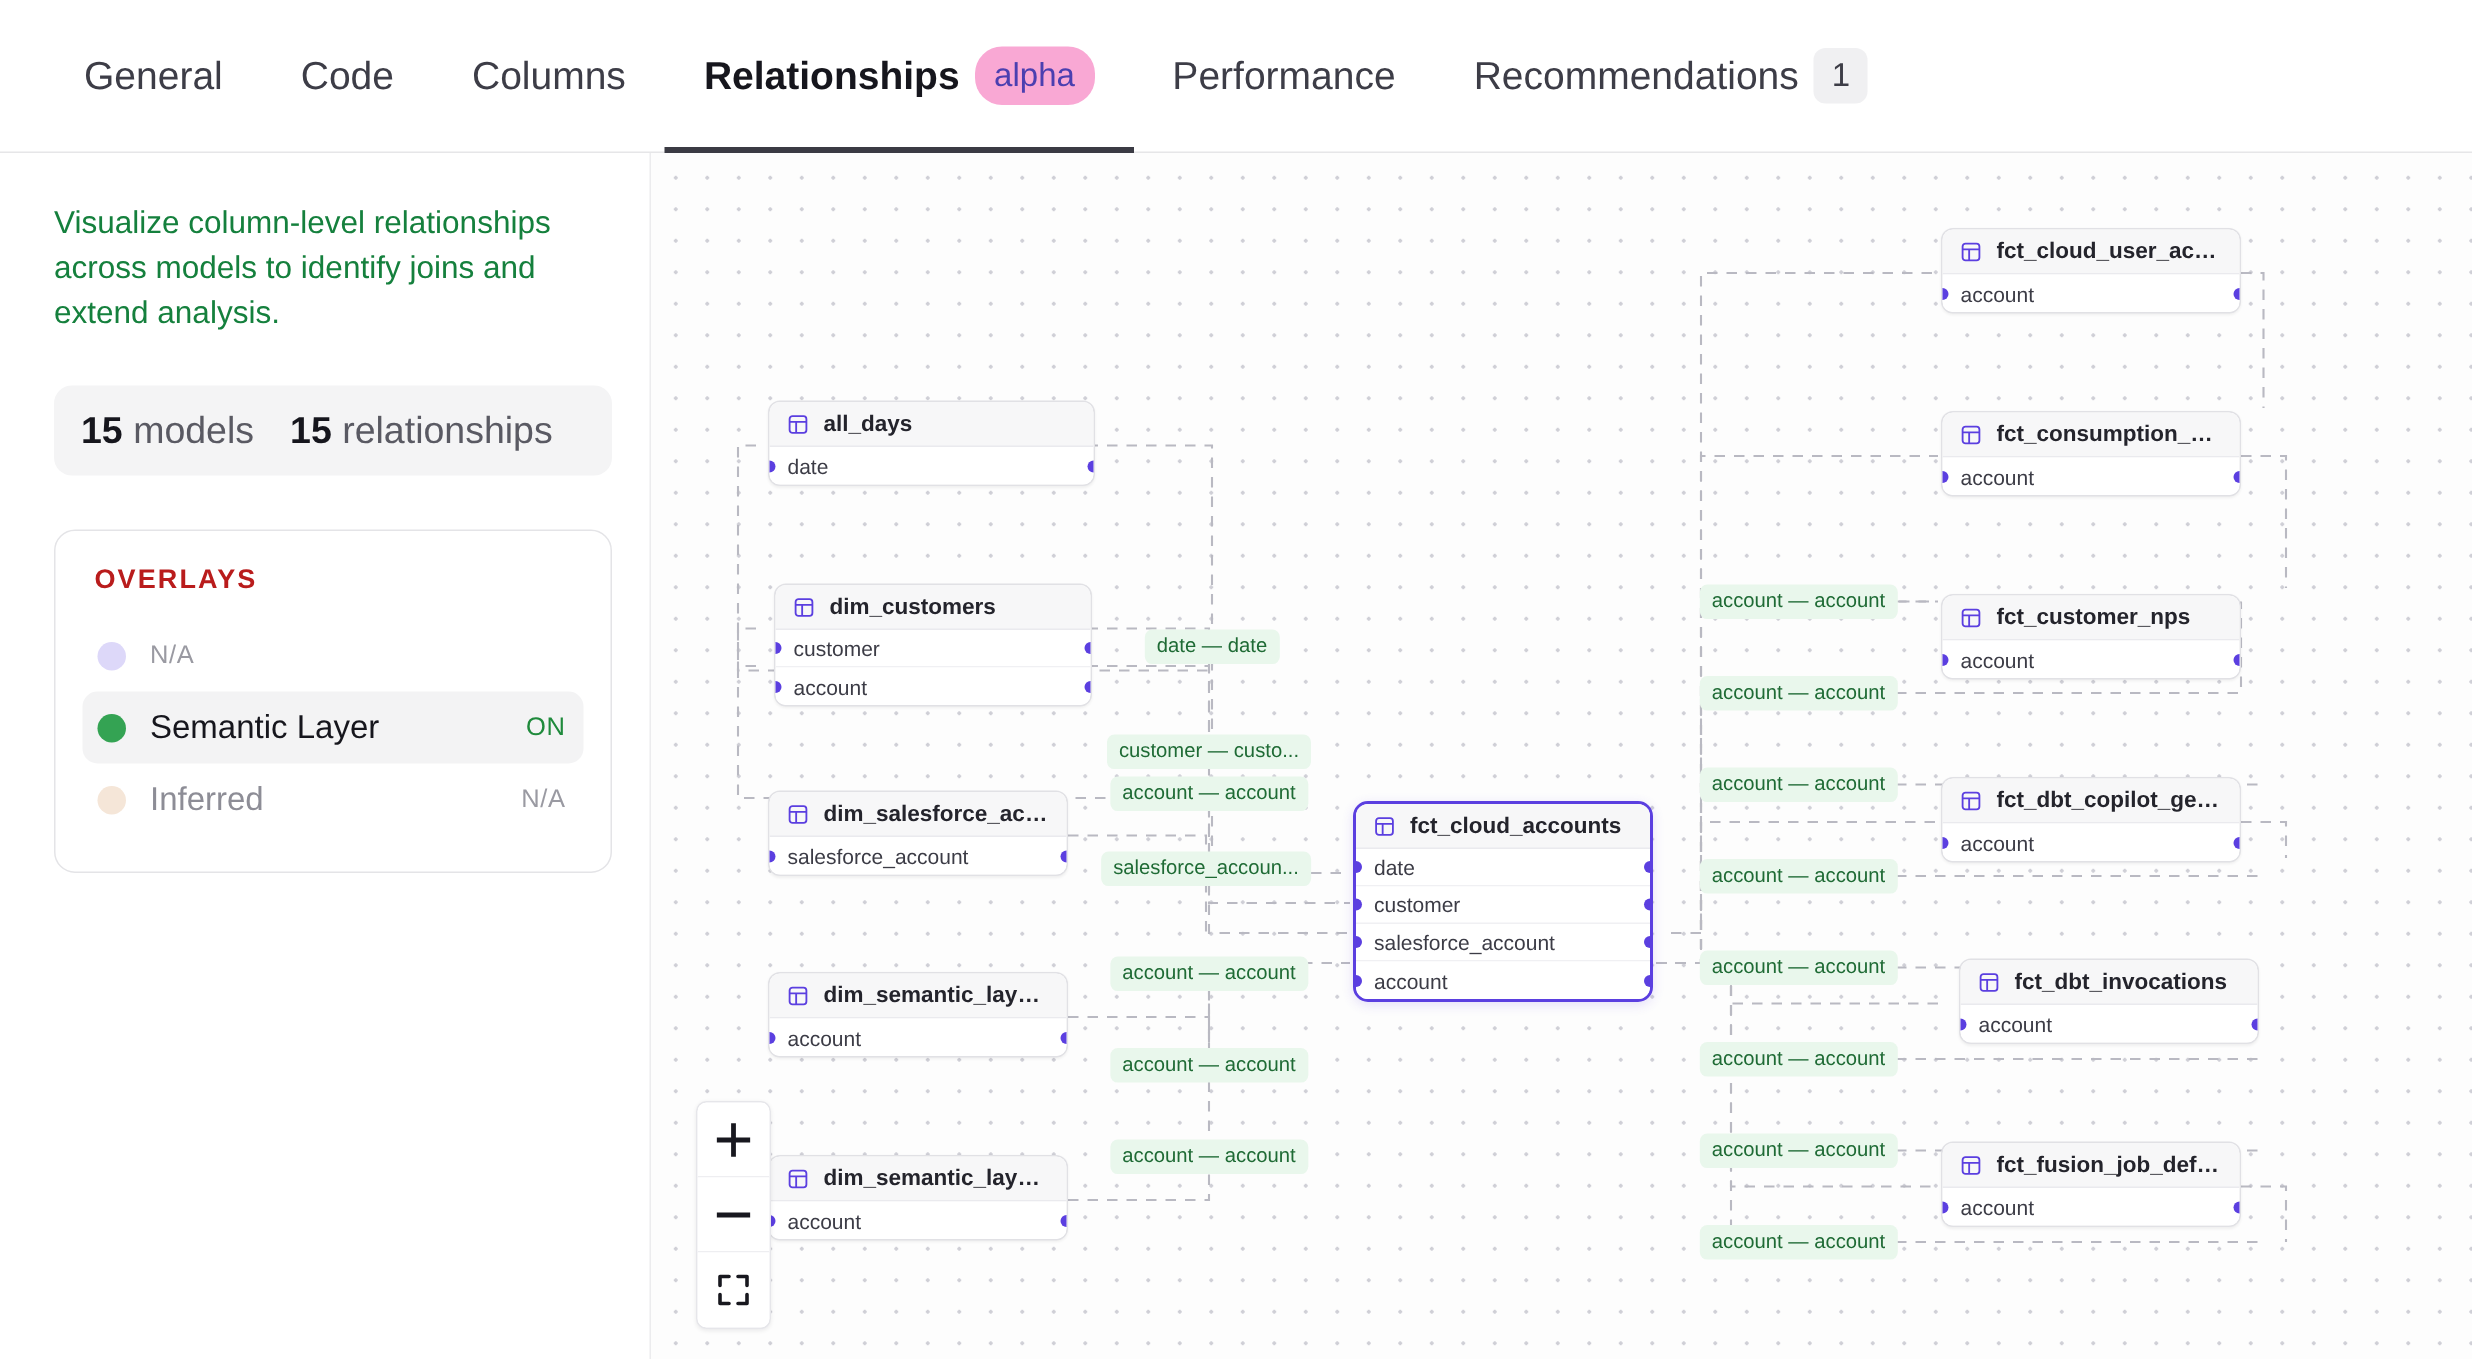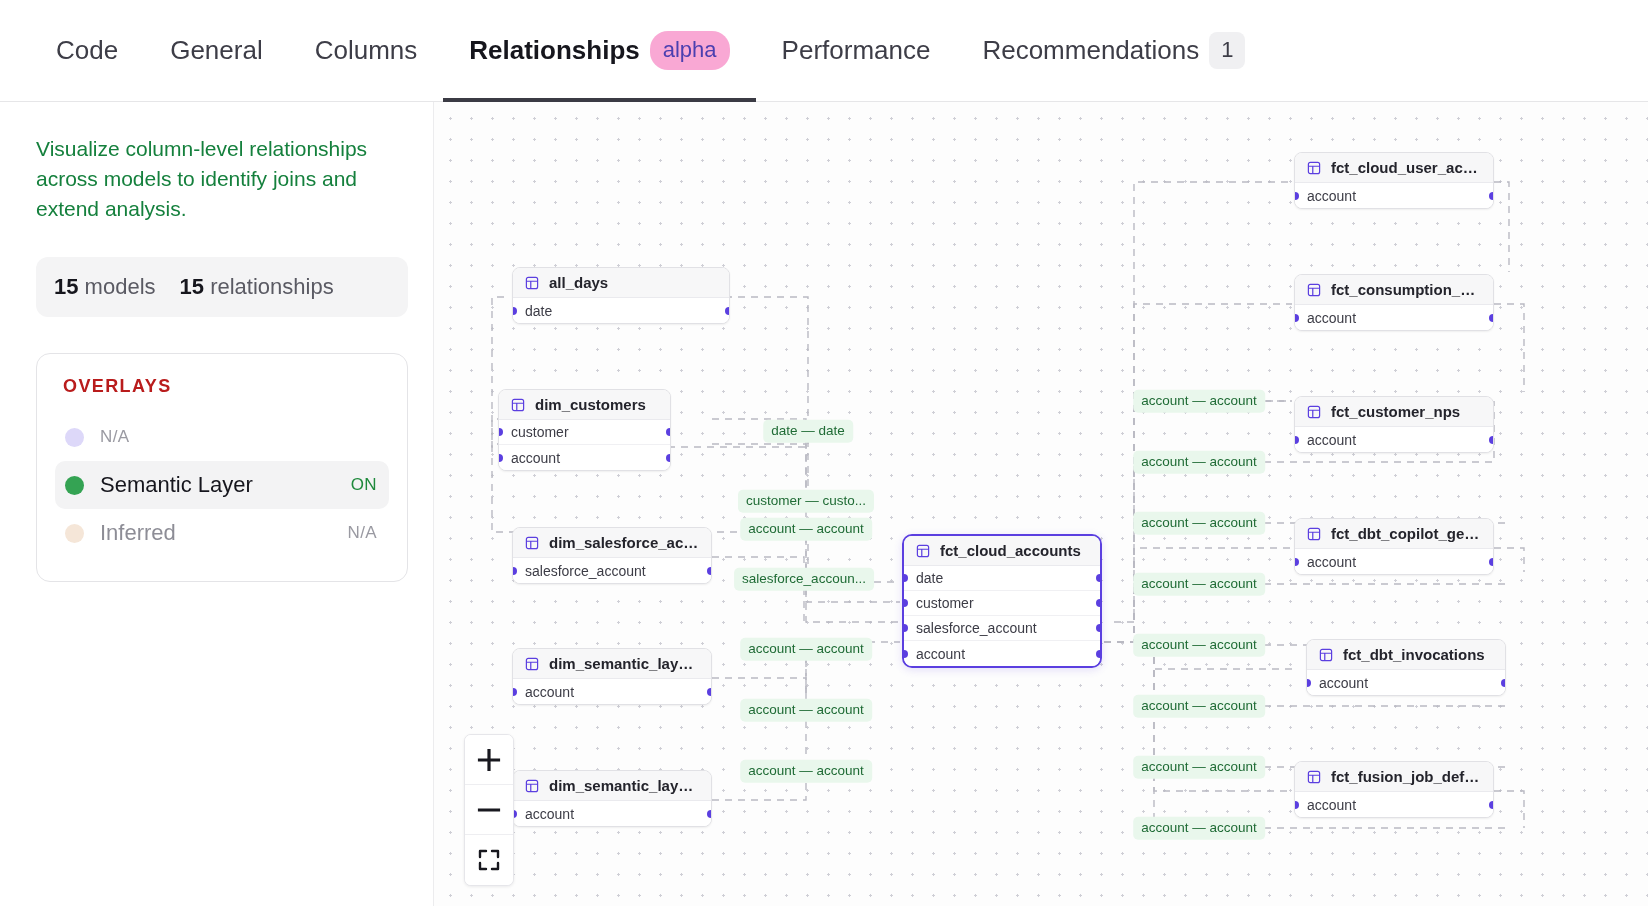--- a/index.html
+++ b/index.html
@@ -63,21 +63,21 @@
   }
   .stats {
     margin-top: 34px;
     background: #f4f4f5;
     border-radius: 12px;
     height: 60px;
     width: 372px;
     display: flex; align-items: center;
     padding-left: 18px;
     gap: 24px;
-    font-size: 22px;
+    font-size: 25px;
     color: #5a5a63;
   }
   .stats b { color: #16161d; font-weight: 700; }
 
   .overlays {
     margin-top: 36px;
     width: 372px;
     border: 1px solid #e4e4e7;
     border-radius: 14px;
     padding: 22px 18px 24px 18px;
@@ -203,24 +203,24 @@
     background: #fff;
   }
   .zbtn:last-child { border-bottom: none; }
   .zbtn svg { display: block; }
 </style>
 </head>
 <body>
 
 <div class="tabbar">
   <div class="tab">
+    <span>General</span>
+  </div>
+  <div class="tab">
     <span>Code</span>
-  </div>
-  <div class="tab">
-    <span>General</span>
   </div>
   <div class="tab">
     <span>Columns</span>
   </div>
   <div class="tab active">
     <span>Relationships</span>
     <span class="badge-alpha">alpha</span>
   </div>
   <div class="tab">
     <span>Performance</span>
@@ -316,21 +316,21 @@
    <path d="M1.6 6 H14.4 M6.6 6 V14.4"></path>
           </svg>
           <span class="node-title">all_days</span>
         </div>
         <div class="node-col">
           <span>date</span>
           <span class="port left"></span>
           <span class="port right"></span>
         </div>
       </div>
-      <div class="node" style="left: 64px; top: 287px; width: 173px;">
+      <div class="node" style="left: 82px; top: 287px; width: 212px;">
         <div class="node-head">
           <svg class="tbl-icon" viewBox="0 0 16 16" fill="none" stroke="#5b3fe0" stroke-width="1.4">
    <rect x="1.6" y="1.6" width="12.8" height="12.8" rx="2.2"></rect>
    <path d="M1.6 6 H14.4 M6.6 6 V14.4"></path>
           </svg>
           <span class="node-title">dim_customers</span>
         </div>
         <div class="node-col">
           <span>customer</span>
           <span class="port left"></span>

